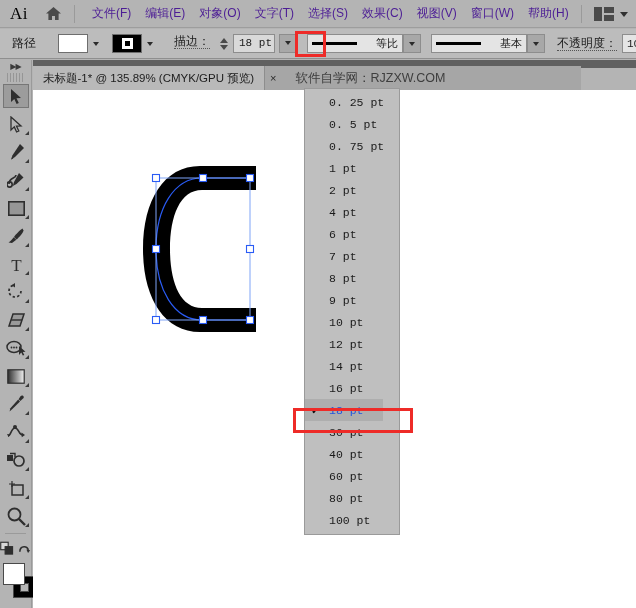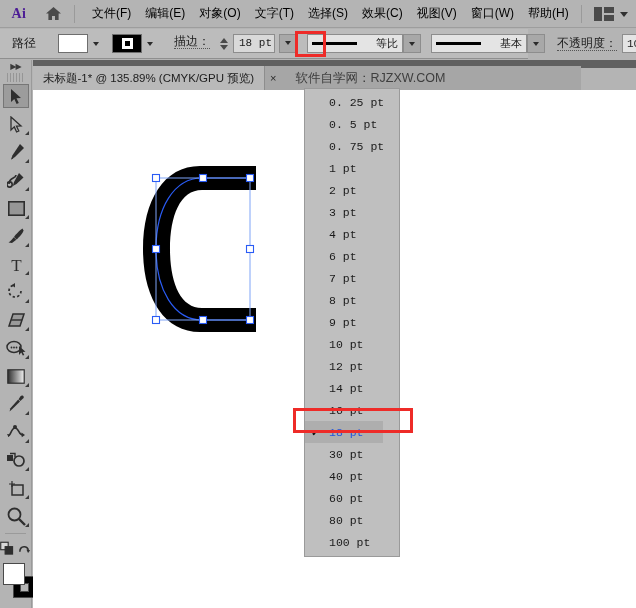--- a/index.html
+++ b/index.html
@@ -29,43 +29,43 @@
     width: 636px; height: 28px;
     background: #b4b4b4;
     border-bottom: 1px solid #9d9d9d;
     box-sizing: border-box;
     display: flex;
     align-items: center;
   }
   .ai-logo {
     width: 38px; height: 28px;
     display: flex; align-items: center; justify-content: center;
-    color: #4c1d95;
-    font-size: 14px;
-    font-weight: bold;
+    color: #000000;
+    font-size: 17px;
+    font-weight: normal;
     letter-spacing: 0.5px;
     font-family: "Liberation Serif", serif;
   }
   .home-btn {
     width: 30px; height: 28px;
     display: flex; align-items: center; justify-content: center;
   }
   .vdiv {
     width: 1px; height: 18px;
     background: #9a9a9a;
     margin: 0 6px;
   }
   .menu-items {
     display: flex;
     align-items: center;
     margin-left: 4px;
   }
   .menu-item {
     font-size: 12px;
-    color: #000000;
+    color: #4c1d95;
     padding: 4px 7px;
     white-space: nowrap;
     cursor: default;
   }
   .ws-switcher {
     position: absolute;
     right: 8px; top: 0;
     height: 28px;
     display: flex;
     align-items: center;
@@ -78,21 +78,21 @@
     width: 0; height: 0;
     border-left: 4px solid transparent;
     border-right: 4px solid transparent;
     border-top: 5px solid #303030;
   }
 
   
   .controlbar {
     position: absolute;
     left: 0; top: 29px;
-    width: 528px; height: 30px;
+    width: 636px; height: 30px;
     background: #bcbcbc;
     border-bottom: 1px solid #8f8f8f;
     box-sizing: border-box;
     display: flex;
     align-items: center;
   }
   .grip {
     width: 10px; height: 22px;
     margin-left: 3px;
     background: repeating-linear-gradient(to right,
@@ -708,21 +708,20 @@
       </svg>
     </div>
   </div>
 
   <div class="dropdown">
     <div class="dd-item">0. 25 pt</div>
     <div class="dd-item">0. 5 pt</div>
     <div class="dd-item">0. 75 pt</div>
     <div class="dd-item">1 pt</div>
     <div class="dd-item">2 pt</div>
-    <div class="dd-item">3 pt</div>
     <div class="dd-item">4 pt</div>
     <div class="dd-item">6 pt</div>
     <div class="dd-item">7 pt</div>
     <div class="dd-item">8 pt</div>
     <div class="dd-item">9 pt</div>
     <div class="dd-item">10 pt</div>
     <div class="dd-item">12 pt</div>
     <div class="dd-item">14 pt</div>
     <div class="dd-item">16 pt</div>
     <div class="dd-item selected">

